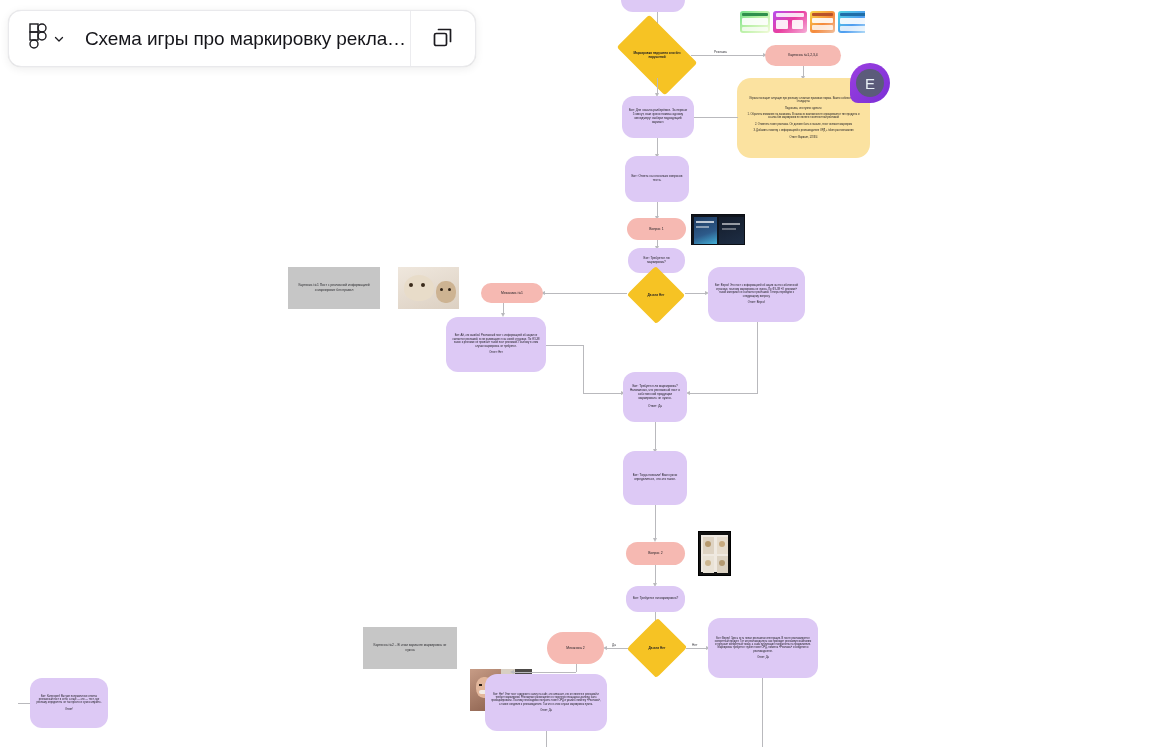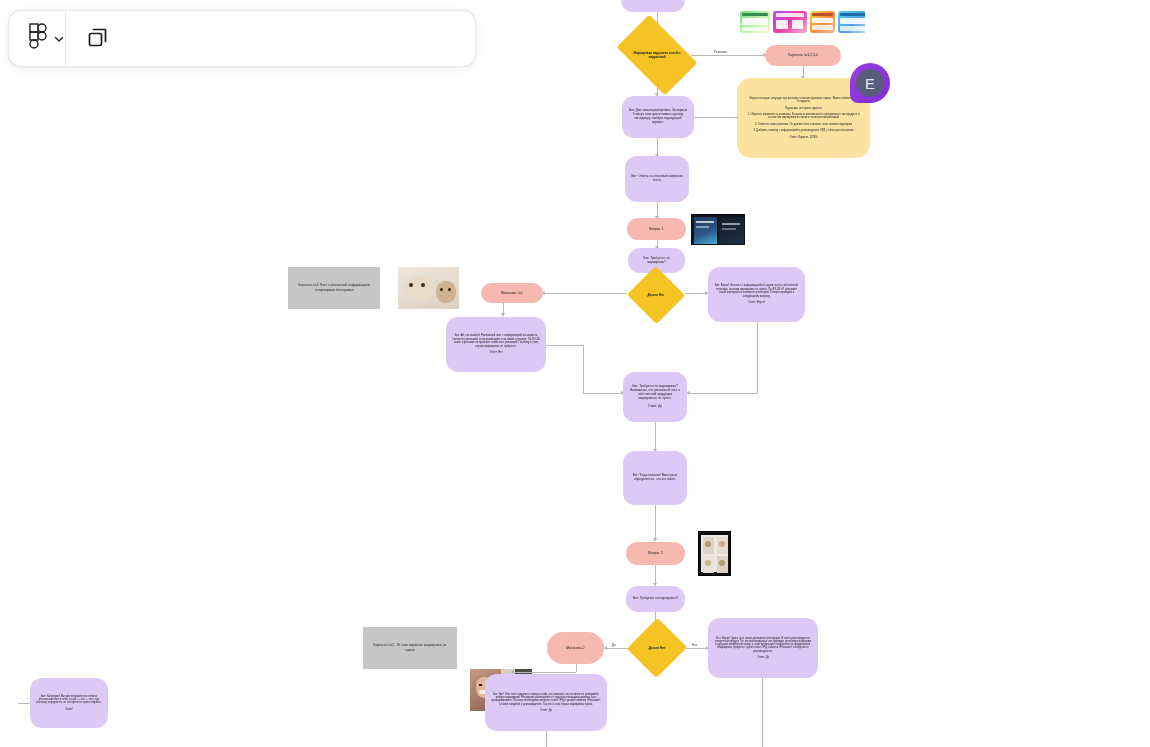--- a/index.html
+++ b/index.html
@@ -392,20 +392,21 @@
           <rect x="9" y="9" width="8" height="8" rx="4" stroke="#1c1b20" stroke-width="1.4"></rect>
           <rect x="1" y="17" width="8" height="8" rx="4" stroke="#1c1b20" stroke-width="1.4"></rect>
         </svg>
       </span>
       <span style="display:inline-block; margin-top:2px;">
         <svg width="12" height="12" viewBox="0 0 12 12" fill="none" xmlns="http://www.w3.org/2000/svg">
           <path d="M2.5 4.5L6 8L9.5 4.5" stroke="#1c1b20" stroke-width="1.3" stroke-linecap="round" stroke-linejoin="round"></path>
         </svg>
       </span>
     </div>
+    <div id="tb-title">Схема игры про маркировку рекламы</div>
     <div id="tb-divider"></div>
     <div id="tb-right">
       <span style="display:inline-block;">
         <svg width="26" height="26" viewBox="0 0 26 26" fill="none" xmlns="http://www.w3.org/2000/svg">
           <path d="M8.5 5.5H20.5V17.5" stroke="#1c1b20" stroke-width="1.7" stroke-linecap="round" stroke-linejoin="round"></path>
           <rect x="4.5" y="9.5" width="12" height="12" rx="1.6" stroke="#1c1b20" stroke-width="1.7" fill="#ffffff"></rect>
         </svg>
       </span>
     </div>
   </div>

